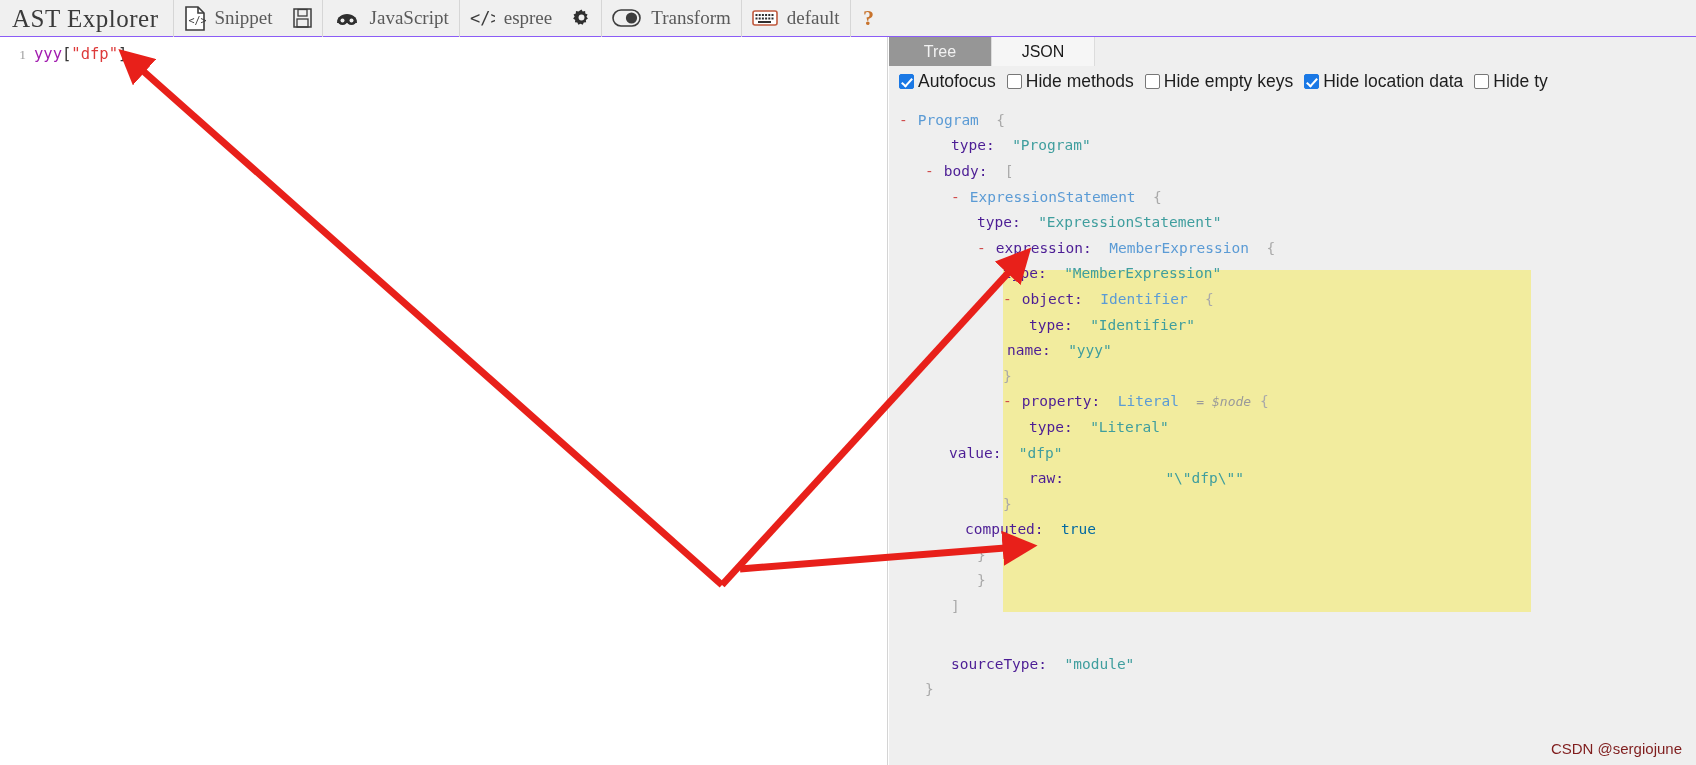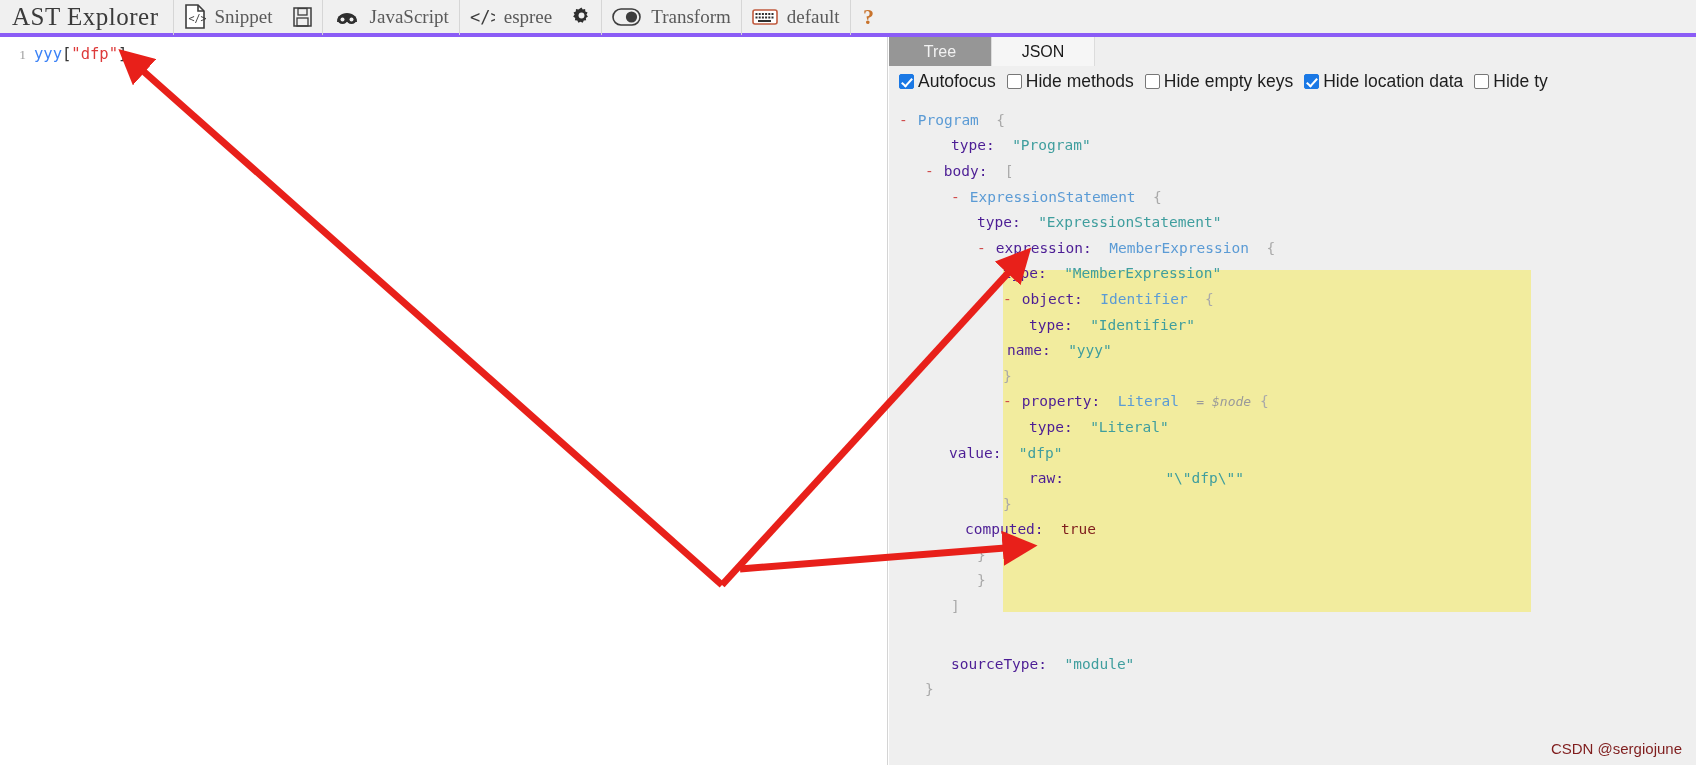--- a/index.html
+++ b/index.html
@@ -9,21 +9,21 @@
     font-family: "Liberation Serif", "DejaVu Serif", serif;
     overflow: hidden;
   }
   #root { position: relative; width: 1696px; height: 765px; }
 
   
   .toolbar {
     position: absolute; top: 0; left: 0;
     width: 1696px; height: 37px;
     background: #f0f0f0;
-    border-bottom: 4px solid #8b5cf6;
+    border-bottom: 1px solid #8b5cf6;
     display: flex; align-items: center;
   }
   .brand {
     font-family: "Liberation Serif", serif;
     font-size: 25px; color: #3b3b3b;
     padding: 0 14px 0 12px; letter-spacing: 0.5px;
     height: 37px; line-height: 37px; white-space: nowrap;
   }
   .tb-sep { width: 1px; height: 37px; background: #d6d6d6; flex: 0 0 1px; }
   .tb-item {
@@ -47,21 +47,21 @@
     display: flex; align-items: baseline;
     padding-top: 8px;
     font-family: "DejaVu Sans Mono", monospace;
     font-size: 15.5px;
   }
   .gutter {
     width: 34px; text-align: right; color: #a0a0a0;
     padding-right: 8px; font-size: 13.5px;
     font-family: "Liberation Serif", serif;
   }
-  .tok-id { color: #3b82f6; }
+  .tok-id { color: #a21caf; }
   .tok-punc { color: #333333; }
   .tok-str { color: #dd3a3a; }
 
   
   .panel {
     position: absolute; left: 889px; top: 37px;
     width: 866px; height: 728px;
     background: #efefef;
   }
   .tabs {
@@ -112,21 +112,21 @@
     position: absolute; left: 114px; top: 163px;
     width: 528px; height: 342px;
     background: #f2ec9e;
   }
   .rows { position: relative; z-index: 2; }
   .toggle { color: #d04c4c; display: inline-block; width: 10px; }
   .k { color: #4c1d95; }
   .n { color: #5b9bd5; }
   .s { color: #3f9e9e; }
   .b { color: #aaaaaa; }
-  .bool { color: #7f1d1d; }
+  .bool { color: #0369a1; }
   .annot { color: #9a9a9a; font-style: italic; font-size: 13px; }
 
   
   .arrows { position: absolute; inset: 0; pointer-events: none; z-index: 5; }
 
   
   .watermark {
     position: absolute; right: 14px; bottom: 8px;
     font-family: "Liberation Sans", sans-serif;
     font-size: 15px; color: #7f1d1d; z-index: 6;

